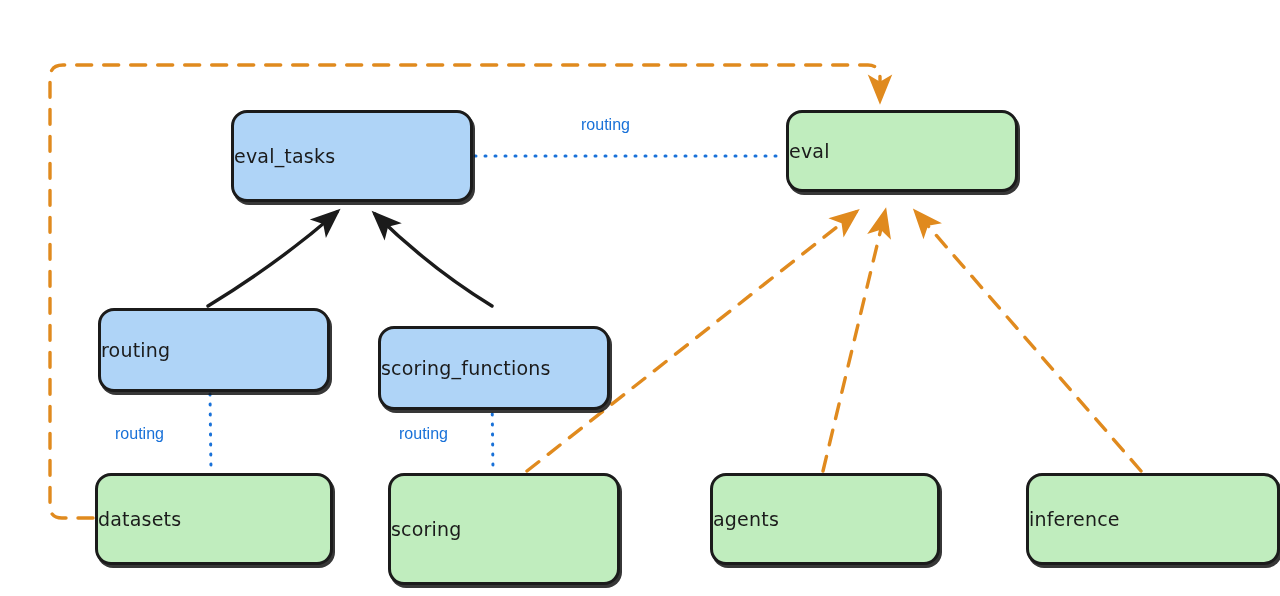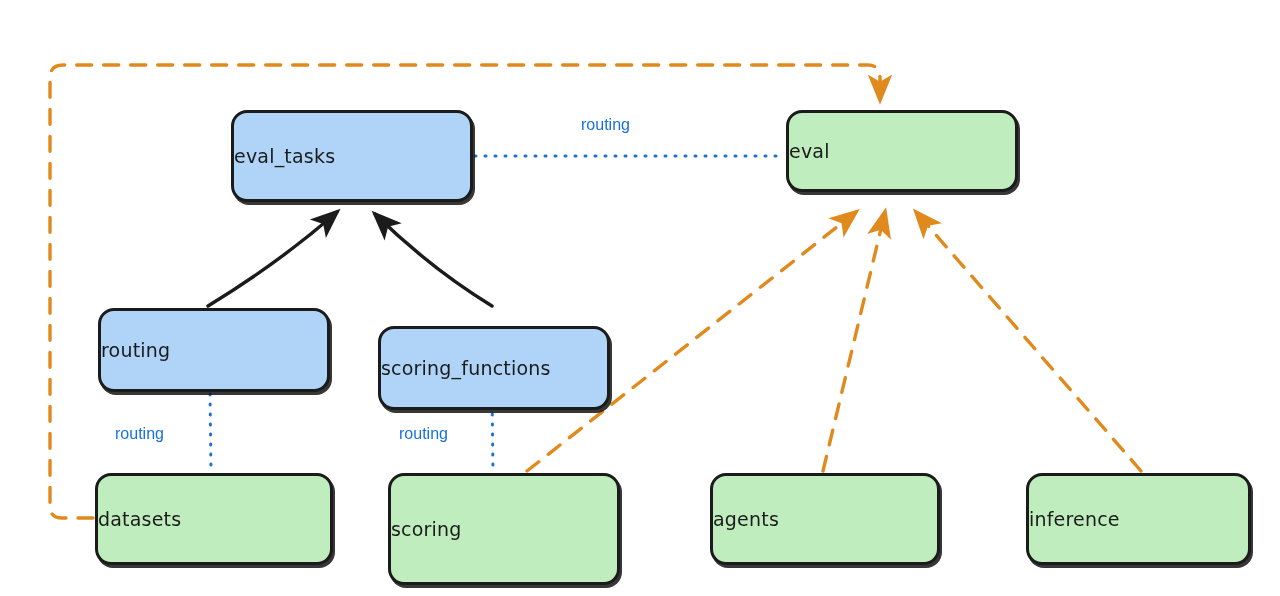--- a/index.html
+++ b/index.html
@@ -108,21 +108,21 @@
   </div>
 
   <div class="node green" style="left:388px; top:473px; width:232px; height:112px;">
     <span>scoring</span>
   </div>
 
   <div class="node green" style="left:710px; top:473px; width:230px; height:92px;">
     <span>agents</span>
   </div>
 
-  <div class="node green" style="left:1026px; top:473px; width:225px; height:92px;">
+  <div class="node green" style="left:1026px; top:473px; width:254px; height:92px;">
     <span>inference</span>
   </div>
 
   <div class="edge-label" style="left:578px; top:116px;">routing</div>
 
   <div class="edge-label" style="left:112px; top:425px;">routing</div>
 
   <div class="edge-label" style="left:396px; top:425px;">routing</div>
 
 </div>

